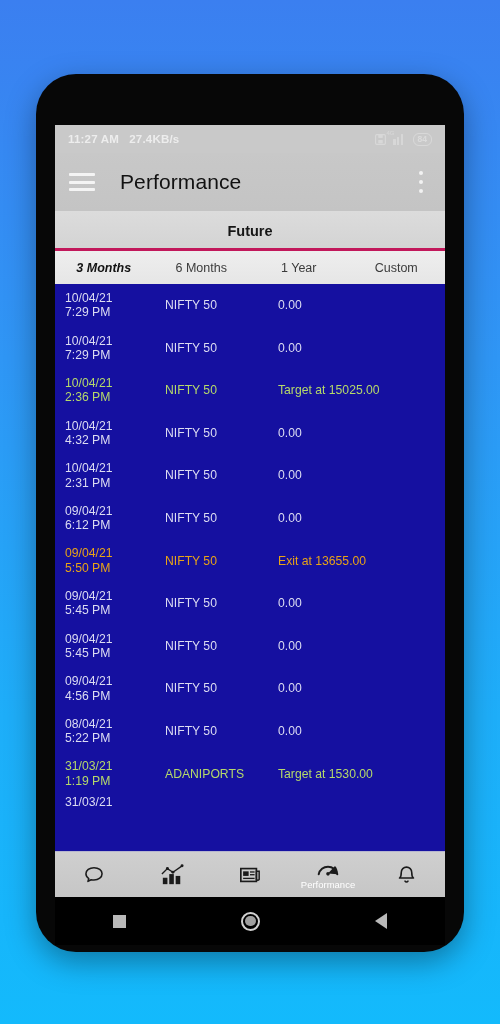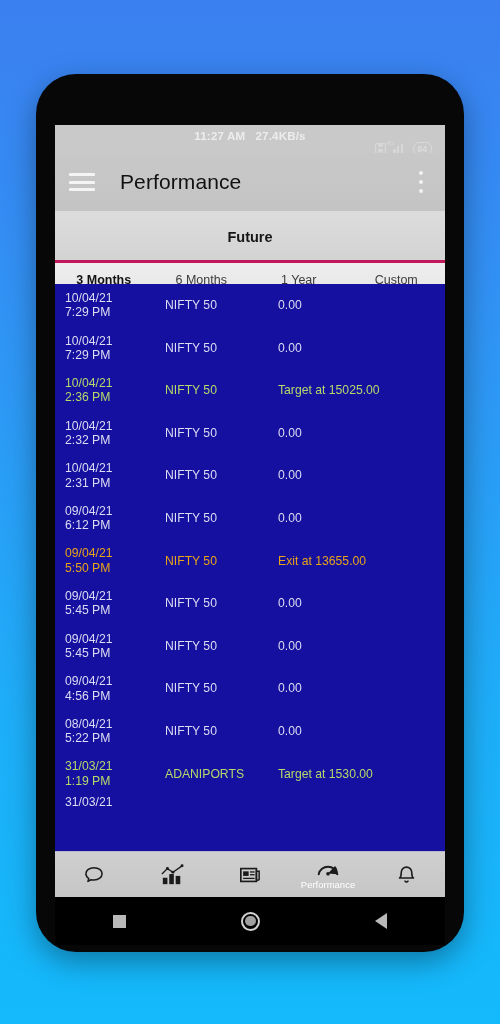--- a/index.html
+++ b/index.html
@@ -39,23 +39,22 @@
   #screen {
     position:absolute; left:19px; top:51px;
     width:390px; height:772px;
     background:#1510a0;
     overflow:hidden;
   }
 
   
   #statusbar {
     height:28px; background:#c9c9c9;
-    display:flex; align-items:center; padding:5px 13px;
+    display:flex; align-items:center; padding:12px 13px;
     position:relative;
-    flex-direction:column;
   }
   #sb-left { font-size:11.5px; color:#ededed; font-weight:bold; letter-spacing:.2px; }
   #sb-right { margin-left:auto; display:flex; align-items:center; gap:6px; }
   .sb-ic { opacity:.55; }
   #battery {
     border:1.4px solid #e6e6e6; border-radius:6px;
     padding:0 4px; height:13px; display:flex; align-items:center;
     font-size:8.5px; color:#ebebeb; font-weight:bold;
   }
   .sig { display:flex; align-items:flex-end; gap:1.2px; height:12px; position:relative;}
@@ -69,36 +68,36 @@
     height:58px; background:linear-gradient(180deg,#c8c8c8 0%,#c4c4c4 100%);
     display:flex; align-items:center; padding:0 14px; position:relative;
   }
   #hamburger { width:26px; height:18px; display:flex; flex-direction:column; justify-content:space-between; cursor:pointer; }
   #hamburger span { display:block; height:3px; background:#f4f4f4; border-radius:1px; }
   #apptitle { margin-left:25px; font-size:21px; color:#111; letter-spacing:.1px; }
   #overflow { margin-left:auto; width:20px; height:22px; display:flex; flex-direction:column; justify-content:space-between; align-items:center; cursor:pointer; }
   #overflow span { width:4px; height:4px; border-radius:50%; background:#f2f2f2; }
 
   
-  #maintabs { height:52px; display:flex; background:linear-gradient(180deg,#dcdcdc 0%,#d3d3d3 100%); }
+  #maintabs { height:40px; display:flex; background:linear-gradient(180deg,#dcdcdc 0%,#d3d3d3 100%); }
   .mtab {
     flex:1; display:flex; align-items:center; justify-content:center;
     font-size:14.5px; position:relative; cursor:pointer;
   }
   .mtab.active { color:#161616; font-weight:bold; }
   .mtab.inactive { color:#8e8e8e; }
   .mtab.active::after {
     content:""; position:absolute; bottom:0; left:0; right:0; height:3px;
     background:#c2185b;
   }
 
   
   #periodtabs { height:33px; display:flex; background:linear-gradient(180deg,#eeeeee 0%,#e6e6e6 100%); }
   .ptab { flex:1; display:flex; align-items:center; justify-content:center; font-size:12.5px; color:#3b3b3b; cursor:pointer; }
-  .ptab.active { font-weight:bold; color:#121212; }
+  .ptab.active { font-weight:bold; color:#121212;font-style:italic; }
 
   
   #list {
     position:absolute; left:0; right:0;
     top:159px; bottom:46px;
     background:#1510a0; overflow:hidden;
   }
   .row {
     height:42.6px; display:flex; align-items:center;
     font-size:12.2px; line-height:1.18;
@@ -202,21 +201,21 @@
           <div class="c-date tone-plain"><span>10/04/21</span><br><span>7:29 PM</span></div>
           <div class="c-sym tone-plain">NIFTY 50</div>
           <div class="c-stat tone-plain">0.00</div>
         </div>
         <div class="row">
           <div class="c-date tone-green"><span>10/04/21</span><br><span>2:36 PM</span></div>
           <div class="c-sym tone-green">NIFTY 50</div>
           <div class="c-stat tone-green">Target at 15025.00</div>
         </div>
         <div class="row">
-          <div class="c-date tone-plain"><span>10/04/21</span><br><span>2:32 PM</span></div>
+          <div class="c-date tone-plain"><span>10/04/21</span><br><span>4:32 PM</span></div>
           <div class="c-sym tone-plain">NIFTY 50</div>
           <div class="c-stat tone-plain">0.00</div>
         </div>
         <div class="row">
           <div class="c-date tone-plain"><span>10/04/21</span><br><span>2:31 PM</span></div>
           <div class="c-sym tone-plain">NIFTY 50</div>
           <div class="c-stat tone-plain">0.00</div>
         </div>
         <div class="row">
           <div class="c-date tone-plain"><span>09/04/21</span><br><span>6:12 PM</span></div>

